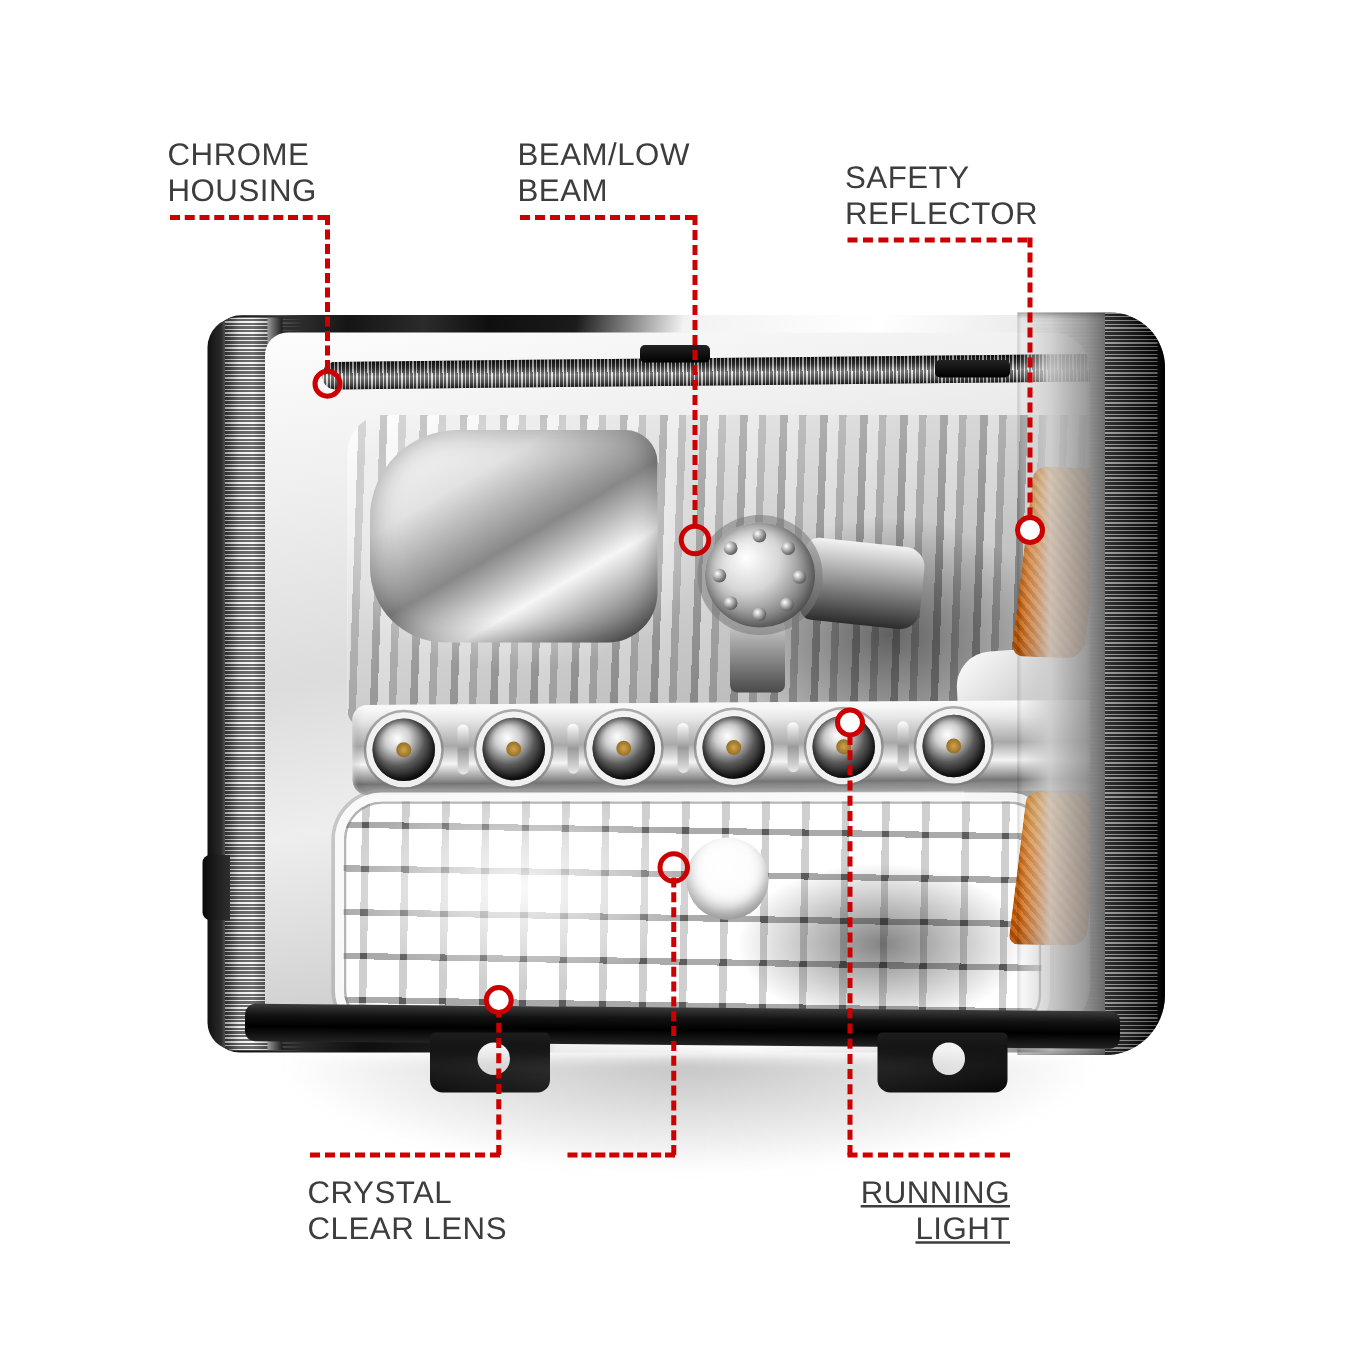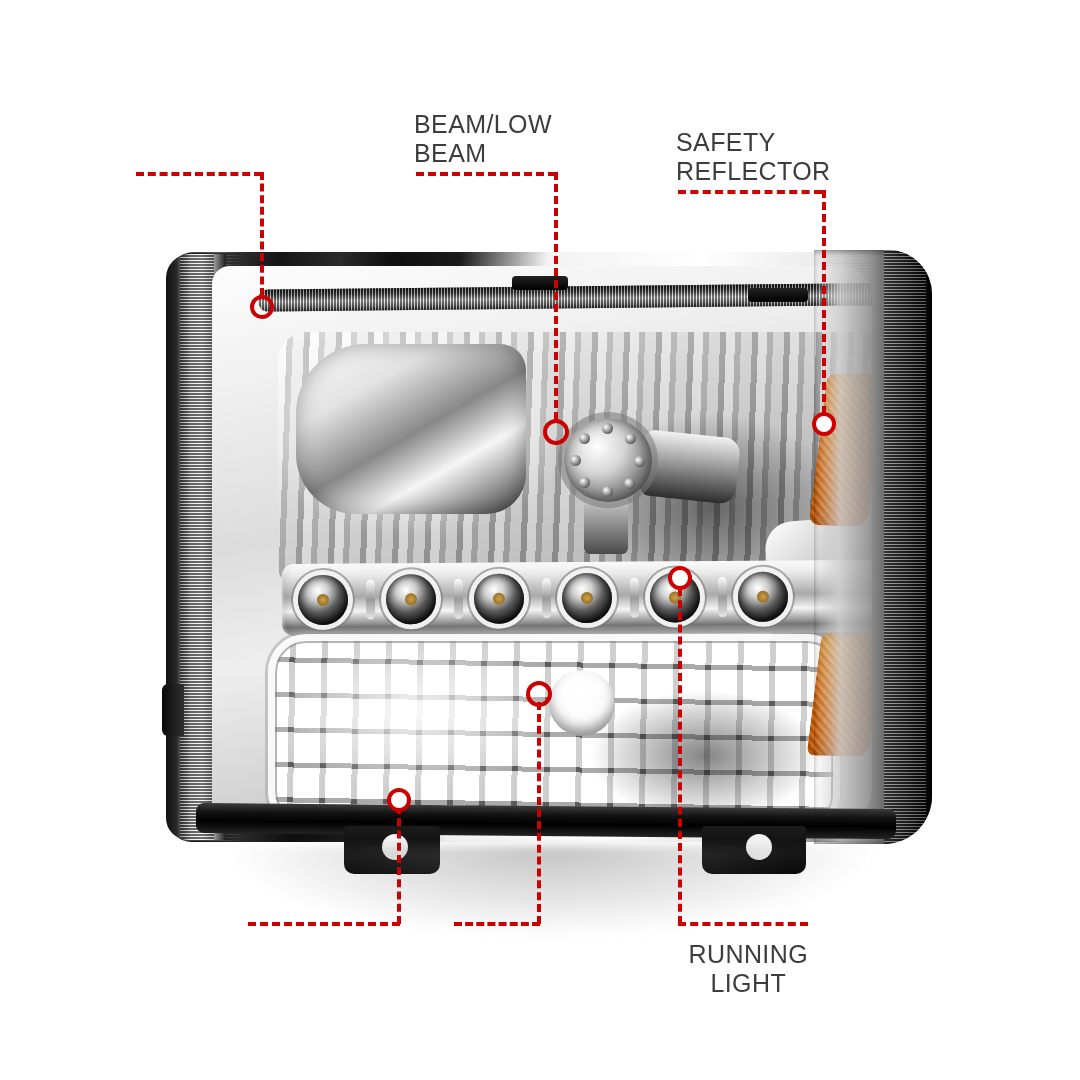--- a/index.html
+++ b/index.html
@@ -16,21 +16,21 @@
   .callout-label {
     position:absolute;
     color:#3d3d3d;
     font-size:25px;
     line-height:29px;
     font-weight:400;
     letter-spacing:0.4px;
     white-space:pre-line;
     font-family:"Liberation Sans", sans-serif;
   }
-  .callout-label.align-right { text-align:center; }
+  .callout-label.align-right { text-align:right;text-decoration:underline; }
   .callout-label.align-left  { text-align:left; }
 
   
   .leader { position:absolute; }
   .leader-h {
     height:0; border-top:4px dashed var(--accent);
   }
   .leader-v {
     width:0; border-left:4px dashed var(--accent);
   }
@@ -343,36 +343,40 @@
     <div class="mount-tab" style="left:176px;bottom:-32px;width:96px">
       <span class="mount-hole" style="left:38px;top:8px"></span>
     </div>
     <div class="mount-tab" style="left:534px;bottom:-32px;width:104px">
       <span class="mount-hole" style="left:44px;top:8px"></span>
     </div>
   </div>
 
   <div class="reflection"></div>
 
+  <div class="callout-label align-left" style="left:134px;top:110px">CHROME
+HOUSING</div>
   <div class="leader leader-h" style="--accent:#cc0000;left:136px;top:172px;width:126px"></div>
   <div class="leader leader-v" style="--accent:#cc0000;left:260px;top:172px;height:124px"></div>
   <div class="marker hollow" style="--accent:#cc0000;left:262px;top:307px;width:24px;height:24px"></div>
 
   <div class="callout-label align-left" style="left:414px;top:110px">BEAM/LOW
 BEAM</div>
   <div class="leader leader-h" style="--accent:#cc0000;left:416px;top:172px;width:140px"></div>
   <div class="leader leader-v" style="--accent:#cc0000;left:554px;top:172px;height:248px"></div>
   <div class="marker hollow" style="--accent:#cc0000;left:556px;top:432px;width:26px;height:26px"></div>
 
   <div class="callout-label align-left" style="left:676px;top:128px">SAFETY
 REFLECTOR</div>
   <div class="leader leader-h" style="--accent:#cc0000;left:678px;top:190px;width:144px"></div>
   <div class="leader leader-v" style="--accent:#cc0000;left:822px;top:190px;height:224px"></div>
   <div class="marker filled" style="--accent:#cc0000;left:824px;top:424px;width:24px;height:24px"></div>
 
+  <div class="callout-label align-left" style="left:246px;top:940px">CRYSTAL
+CLEAR LENS</div>
   <div class="leader leader-h" style="--accent:#cc0000;left:248px;top:922px;width:152px"></div>
   <div class="leader leader-v" style="--accent:#cc0000;left:397px;top:806px;height:118px"></div>
   <div class="marker filled" style="--accent:#cc0000;left:399px;top:800px;width:24px;height:24px"></div>
 
   <div class="leader leader-h" style="--accent:#cc0000;left:454px;top:922px;width:86px"></div>
   <div class="leader leader-v" style="--accent:#cc0000;left:537px;top:702px;height:222px"></div>
   <div class="marker hollow" style="--accent:#cc0000;left:539px;top:694px;width:26px;height:26px"></div>
 
   <div class="callout-label align-right" style="right:272px;top:940px">RUNNING
 LIGHT</div>

